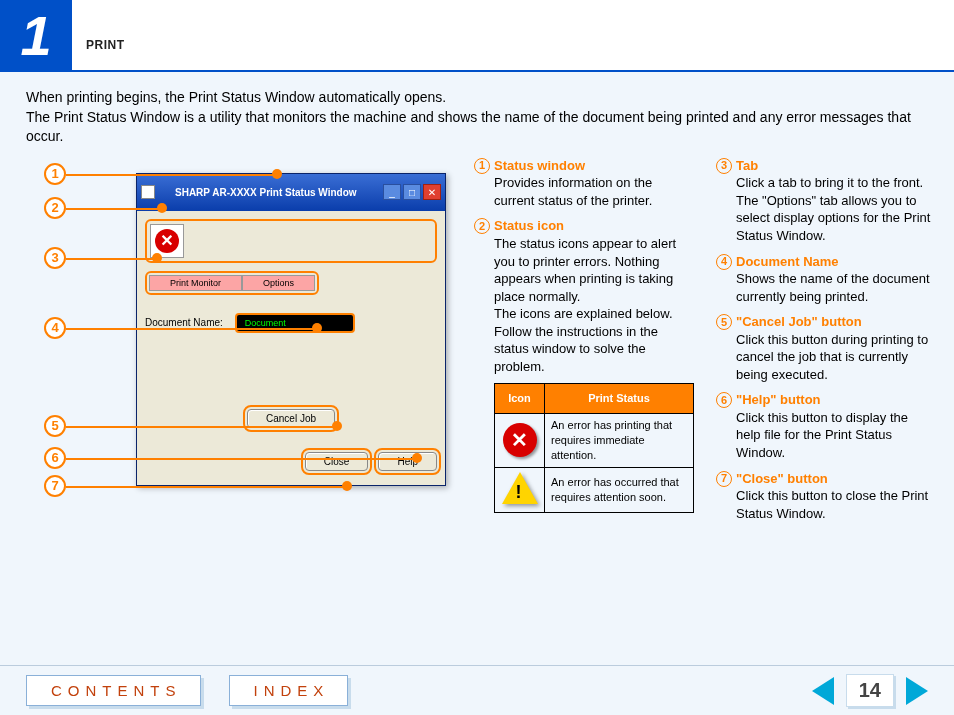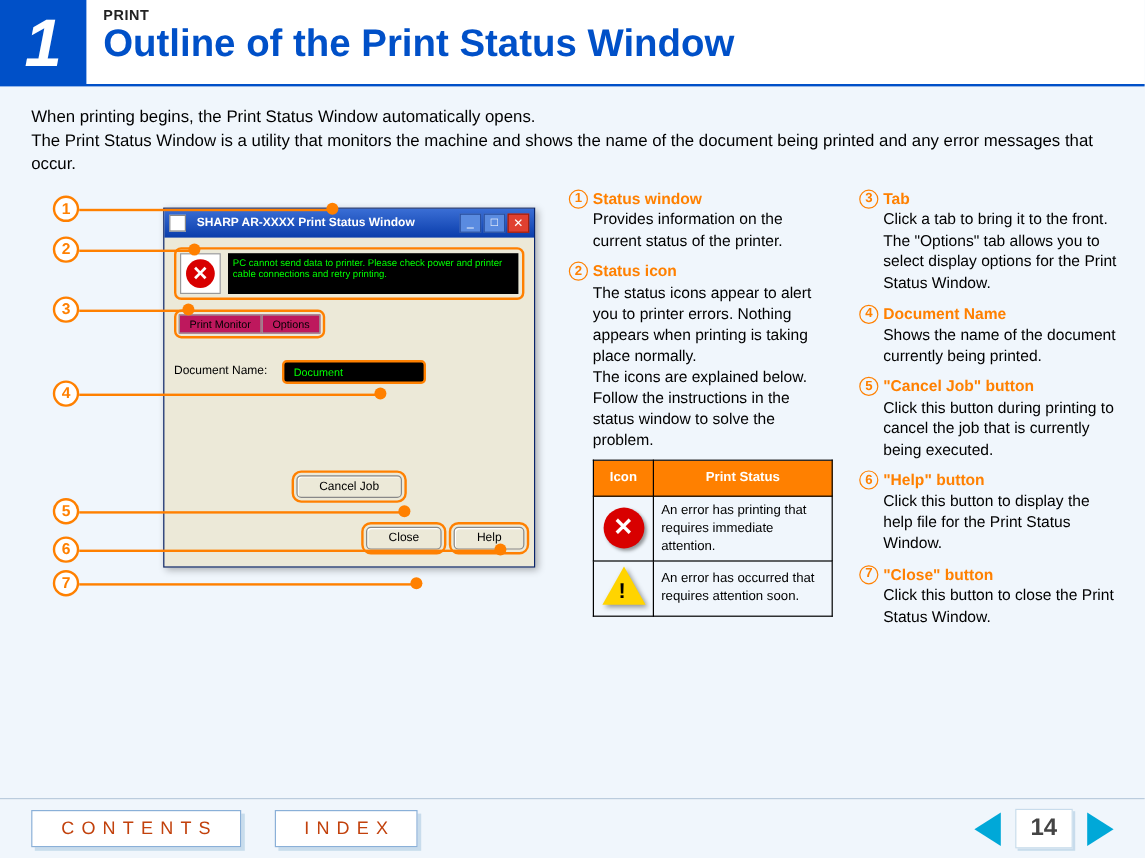--- a/index.html
+++ b/index.html
@@ -25,20 +25,21 @@
     font-size: 56px;
     font-style: italic;
     font-weight: bold;
     display: flex;
     align-items: center;
     justify-content: center;
   }
   .header-titles {
     padding: 6px 4px 0 14px;
     flex: 1;
+    margin-top: 32px;
   }
   .section-label {
     font-size: 12px;
     font-weight: bold;
     color: #222;
     letter-spacing: 0.5px;
   }
   .page-title {
     font-size: 32px;
     font-weight: bold;
@@ -93,26 +94,26 @@
   .window {
     position: absolute;
     left: 110px;
     top: 16px;
     width: 310px;
     background: #ece9d8;
     border: 1px solid #0a246a;
     box-shadow: 2px 2px 6px rgba(0,0,0,0.3);
   }
   .win-titlebar {
-    height: 24px;
+    height: 37px;
     background: linear-gradient(to bottom, #3a6ed5, #0a3dab);
     display: flex;
     align-items: center;
     padding: 0 4px;
-    gap: 9px;
+    gap: 20px;
   }
   .win-icon {
     width: 14px; height: 14px;
     background: #fff;
     border: 1px solid #888;
   }
   .win-title {
     color: #fff;
     font-size: 10px;
     font-weight: bold;
@@ -161,23 +162,23 @@
   .tabs-row {
     margin-top:8px;
     display:flex;
     gap:0;
     border:2px solid #ff8000;
     border-radius:6px;
     padding:2px;
     width:fit-content;
   }
   .tab {
-    background:#be185d;
+    background:#fca5a5;
     border:1px solid #999;
-    padding:2px 8px;
+    padding:2px 20px;
     font-size:9px;
   }
   .docname-row {
     margin-top:18px;
     display:flex;
     align-items:center;
     gap:12px;
     font-size:10px;
   }
   .docfield {
@@ -339,21 +340,20 @@
     border-left:22px solid #00a8d8;
   }
 </style>
 </head>
 <body>
 
 <div class="header">
   <div class="chapter-badge">1</div>
   <div class="header-titles">
     <div class="section-label">PRINT</div>
-    <div class="page-title">Outline of the Print Status Window</div>
   </div>
 </div>
 
 <div class="intro">
   <div>When printing begins, the Print Status Window automatically opens.</div>
   <div>The Print Status Window is a utility that monitors the machine and shows the name of the document being printed and any error messages that occur.</div>
 </div>
 
 <div class="content">
 
@@ -390,21 +390,20 @@
           <div class="win-btn">_</div>
           <div class="win-btn">□</div>
           <div class="win-btn win-close">✕</div>
         </div>
       </div>
       <div class="win-body">
         <div class="status-row">
           <div class="status-icon-box">
             <div class="err-circle">✕</div>
           </div>
-          <div class="status-msg">PC cannot send data to printer. Please check power and printer cable connections and retry printing.</div>
         </div>
         <div class="tabs-row">
           <div class="tab">Print Monitor</div>
           <div class="tab">Options</div>
         </div>
         <div class="docname-row">
           <span>Document Name:</span>
           <span class="docfield">Document</span>
         </div>
         <div class="btn-row">

